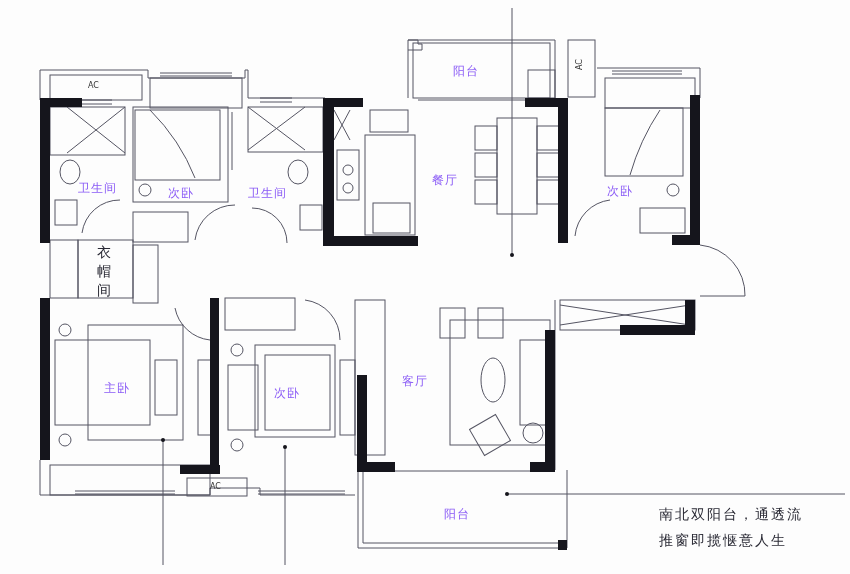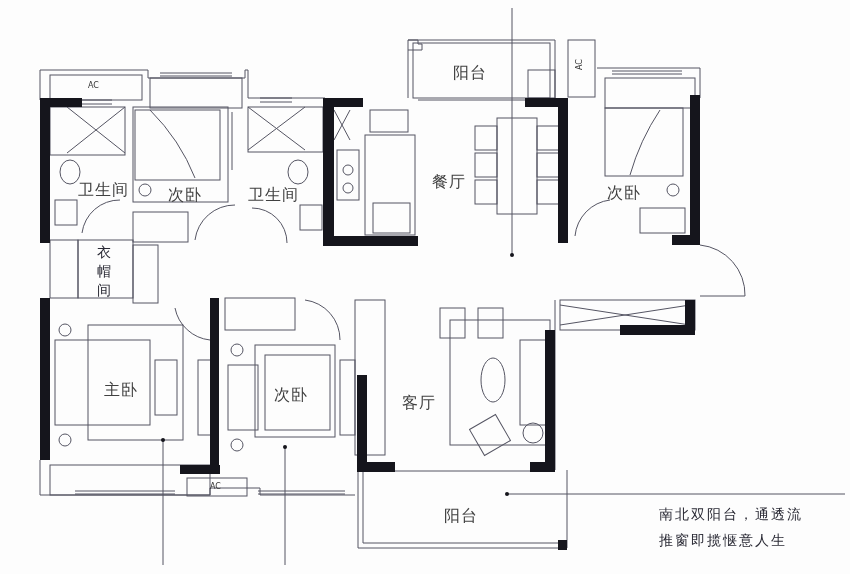--- a/index.html
+++ b/index.html
@@ -1,19 +1,19 @@
 <!DOCTYPE html>
 <html><head>
 <meta charset="utf-8">
 <style>
   html, body { margin:0; padding:0; background:#fdfdfd; }
   body { width:850px; height:574px; overflow:hidden; position:relative;
          font-family:"DejaVu Sans", sans-serif; }
   #plan { position:absolute; left:0; top:0; }
-  .room-label { position:absolute; font-size:16px; color:#404040; letter-spacing:1px; white-space:nowrap; }
+  .room-label { position:absolute; font-size:12px; color:#8b5cf6; letter-spacing:1px; white-space:nowrap; }
   .vlabel { position:absolute; font-size:14px; color:#2a2a35; line-height:19px; width:16px; text-align:center; }
   .ac-label { position:absolute; font-size:8px; color:#333; }
   .caption { position:absolute; left:659px; font-size:14px; color:#2a2a35; letter-spacing:2px; white-space:nowrap; }
 </style>
 </head>
 <body>
 
 <svg id="plan" width="850" height="574" viewBox="0 0 850 574" xmlns="http://www.w3.org/2000/svg">
   <g fill="none" stroke="#555563" stroke-width="1">
 
@@ -178,17 +178,17 @@
 <div class="room-label" style="left:453px;top:63px;">阳台</div>
 <div class="room-label" style="left:432px;top:172px;">餐厅</div>
 <div class="room-label" style="left:607px;top:183px;">次卧</div>
 <div class="vlabel" style="left:96px;top:243px;">
   <div>衣</div>
   <div>帽</div>
   <div>间</div>
 </div>
 <div class="room-label" style="left:104px;top:380px;font-family:Liberation Serif, serif;">主卧</div>
 <div class="room-label" style="left:274px;top:385px;">次卧</div>
-<div class="room-label" style="left:402px;top:373px;margin-top:20px;">客厅</div>
+<div class="room-label" style="left:402px;top:373px;">客厅</div>
 <div class="room-label" style="left:444px;top:506px;">阳台</div>
 
 <div class="caption" style="top:506px;text-align:right;">南北双阳台，通透流</div>
 <div class="caption" style="top:532px;text-align:right;">推窗即揽惬意人生</div>
 
 </body></html>

